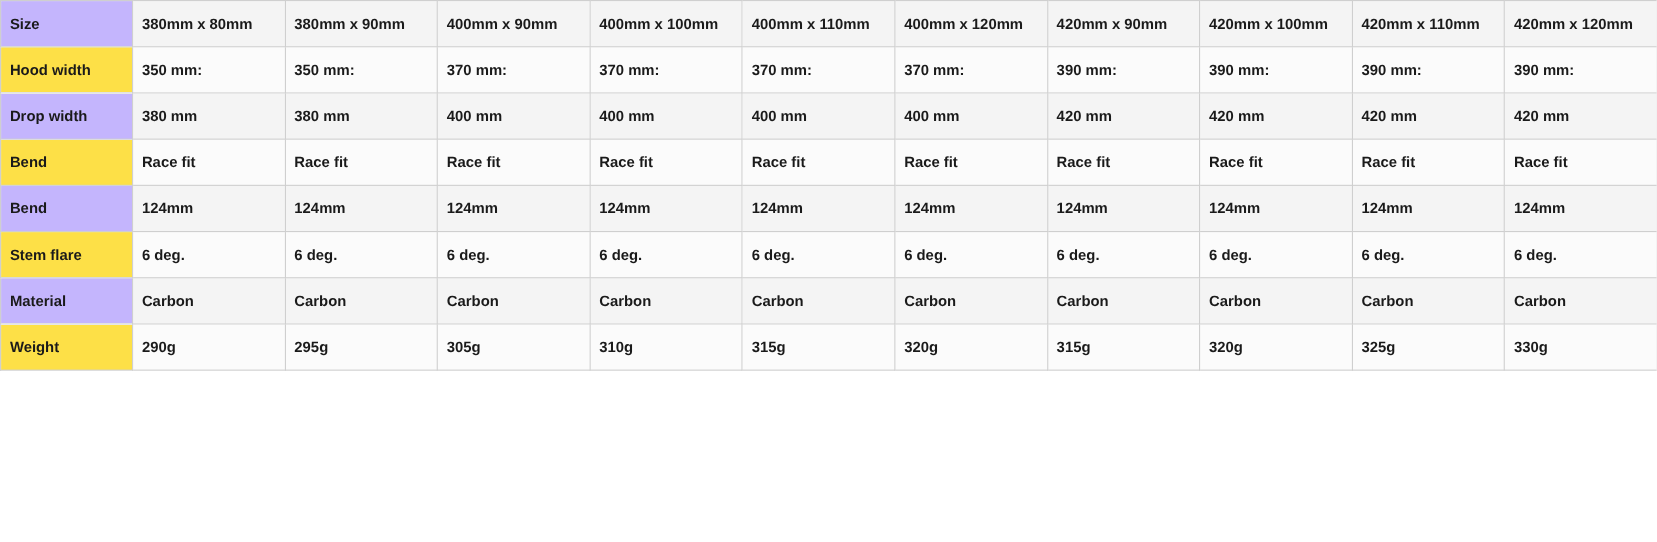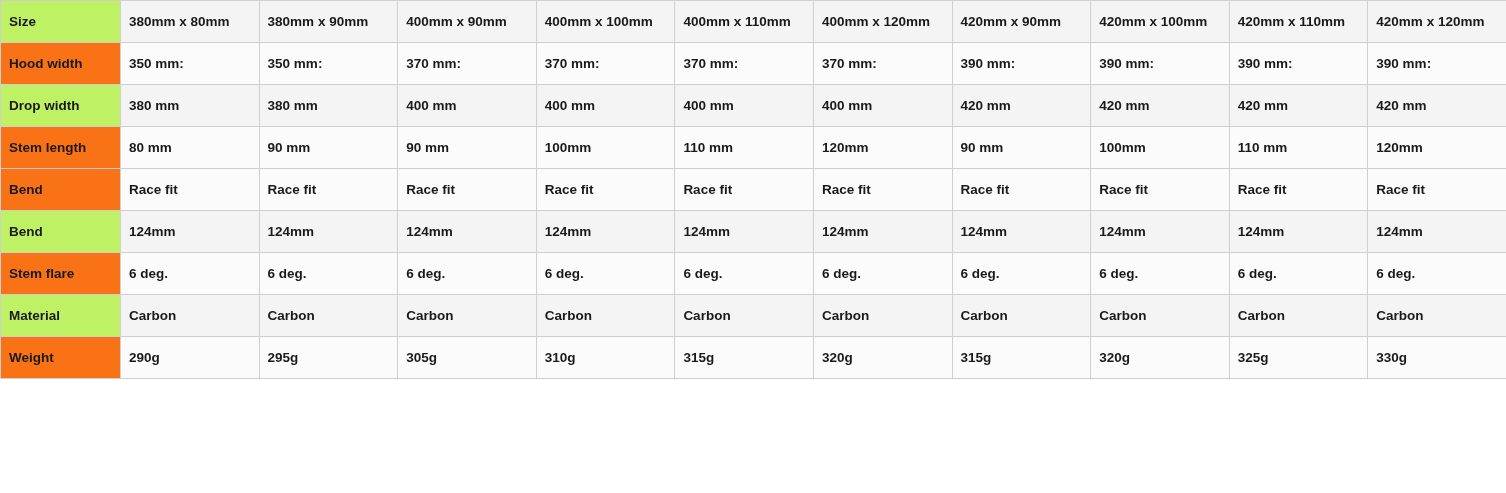--- a/index.html
+++ b/index.html
@@ -29,30 +29,30 @@
     border: 1px solid #cfcfcf;
     padding: 0 8px;
     height: 41px;
     vertical-align: middle;
     white-space: nowrap;
     overflow: hidden;
     font-weight: bold;
     background: #f4f4f4;
   }
   table.spec-table td.rowhead {
-    background: #bef264;
+    background: #c4b5fd;
     width: 120px;
     font-weight: bold;
     padding-left: 8px;
   }
   table.spec-table tr.alt td {
     background: #fbfbfb;
   }
   table.spec-table tr.alt td.rowhead {
-    background: #f97316;
+    background: #fde047;
   }
   col.c-head { width: 120px; }
   col.c-data { width: 138.6px; }
 </style>
 </head>
 <body>
 
 <div id="spec-table-wrap">
   <table class="spec-table">
     <colgroup>
@@ -100,33 +100,20 @@
         <td>380 mm</td>
         <td>380 mm</td>
         <td>400 mm</td>
         <td>400 mm</td>
         <td>400 mm</td>
         <td>400 mm</td>
         <td>420 mm</td>
         <td>420 mm</td>
         <td>420 mm</td>
         <td>420 mm</td>
-      </tr>
-      <tr class="alt">
-        <td class="rowhead">Stem length</td>
-        <td>80 mm</td>
-        <td>90 mm</td>
-        <td>90 mm</td>
-        <td>100mm</td>
-        <td>110 mm</td>
-        <td>120mm</td>
-        <td>90 mm</td>
-        <td>100mm</td>
-        <td>110 mm</td>
-        <td>120mm</td>
       </tr>
       <tr class="alt">
         <td class="rowhead">Bend</td>
         <td>Race fit</td>
         <td>Race fit</td>
         <td>Race fit</td>
         <td>Race fit</td>
         <td>Race fit</td>
         <td>Race fit</td>
         <td>Race fit</td>

